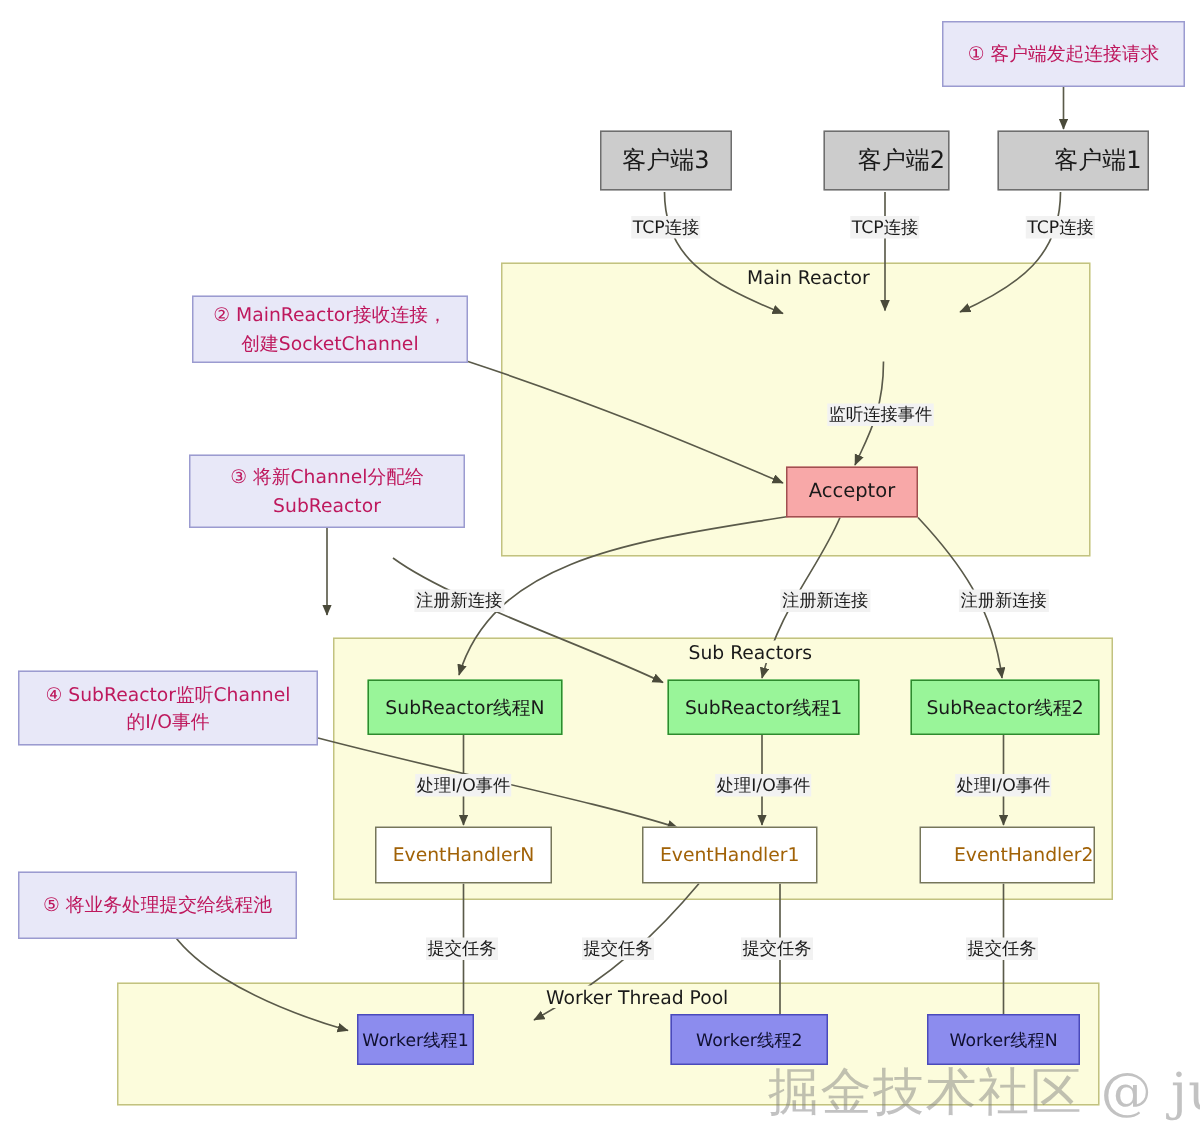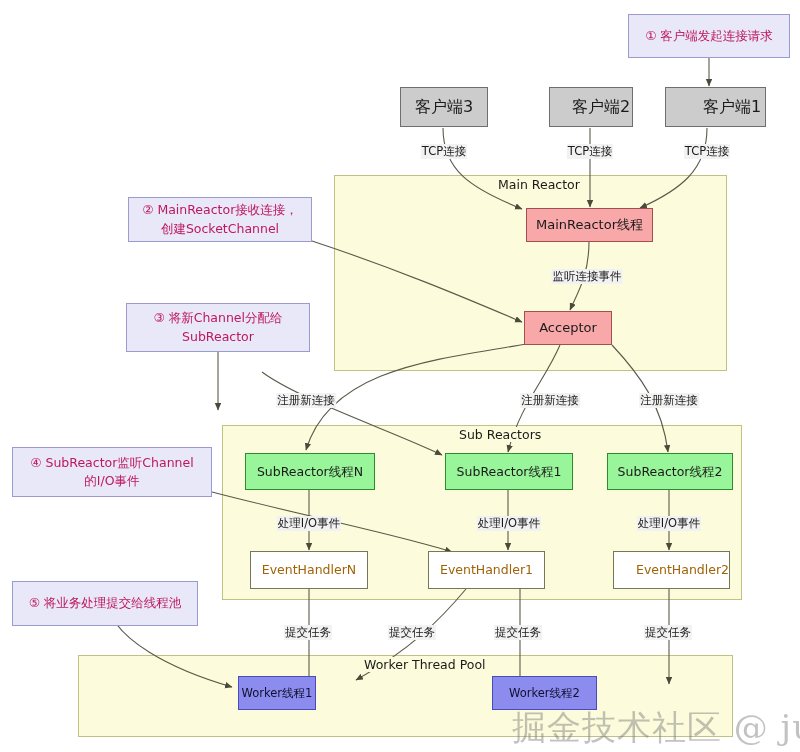--- a/index.html
+++ b/index.html
@@ -171,23 +171,20 @@
   <div class="node client" style="left:400px; top:87px; width:88px; height:40px;">
     <span>客户端3</span>
   </div>
   <div class="node client" style="left:549px; top:87px; width:84px; height:40px;padding-left:20px;">
     <span>客户端2</span>
   </div>
   <div class="node client" style="left:665px; top:87px; width:101px; height:40px;padding-left:33px;">
     <span>客户端1</span>
   </div>
 
-  <div class="node reactor" style="left:526px; top:208px; width:127px; height:34px;">
-    <span>MainReactor线程</span>
-  </div>
   <div class="node reactor" style="left:524px; top:311px; width:88px; height:34px;">
     <span>Acceptor</span>
   </div>
 
   <div class="node subreactor" style="left:245px; top:453px; width:130px; height:37px;">
     <span>SubReactor线程N</span>
   </div>
   <div class="node subreactor" style="left:445px; top:453px; width:128px; height:37px;">
     <span>SubReactor线程1</span>
   </div>
@@ -201,22 +198,25 @@
   <div class="node handler" style="left:428px; top:551px; width:117px; height:38px;">
     <span>EventHandler1</span>
   </div>
   <div class="node handler" style="left:613px; top:551px; width:117px; height:38px;justify-content:flex-end;">
     <span>EventHandler2</span>
   </div>
 
   <div class="node worker" style="left:238px; top:676px; width:78px; height:34px;">
     <span>Worker线程1</span>
   </div>
-  <div class="node worker" style="left:492px; top:676px; width:105px; height:34px;">
+  <div class="node worker" style="left:447px; top:676px; width:105px; height:34px;">
     <span>Worker线程2</span>
+  </div>
+  <div class="node worker" style="left:618px; top:676px; width:102px; height:34px;">
+    <span>Worker线程N</span>
   </div>
 
   <div class="node note" style="left:628px; top:14px; width:162px; height:44px;">
     <span>① 客户端发起连接请求</span>
   </div>
   <div class="node note" style="left:128px; top:197px; width:184px; height:45px;">
     <span>② MainReactor接收连接，
 创建SocketChannel</span>
   </div>
   <div class="node note" style="left:126px; top:303px; width:184px; height:49px;">

